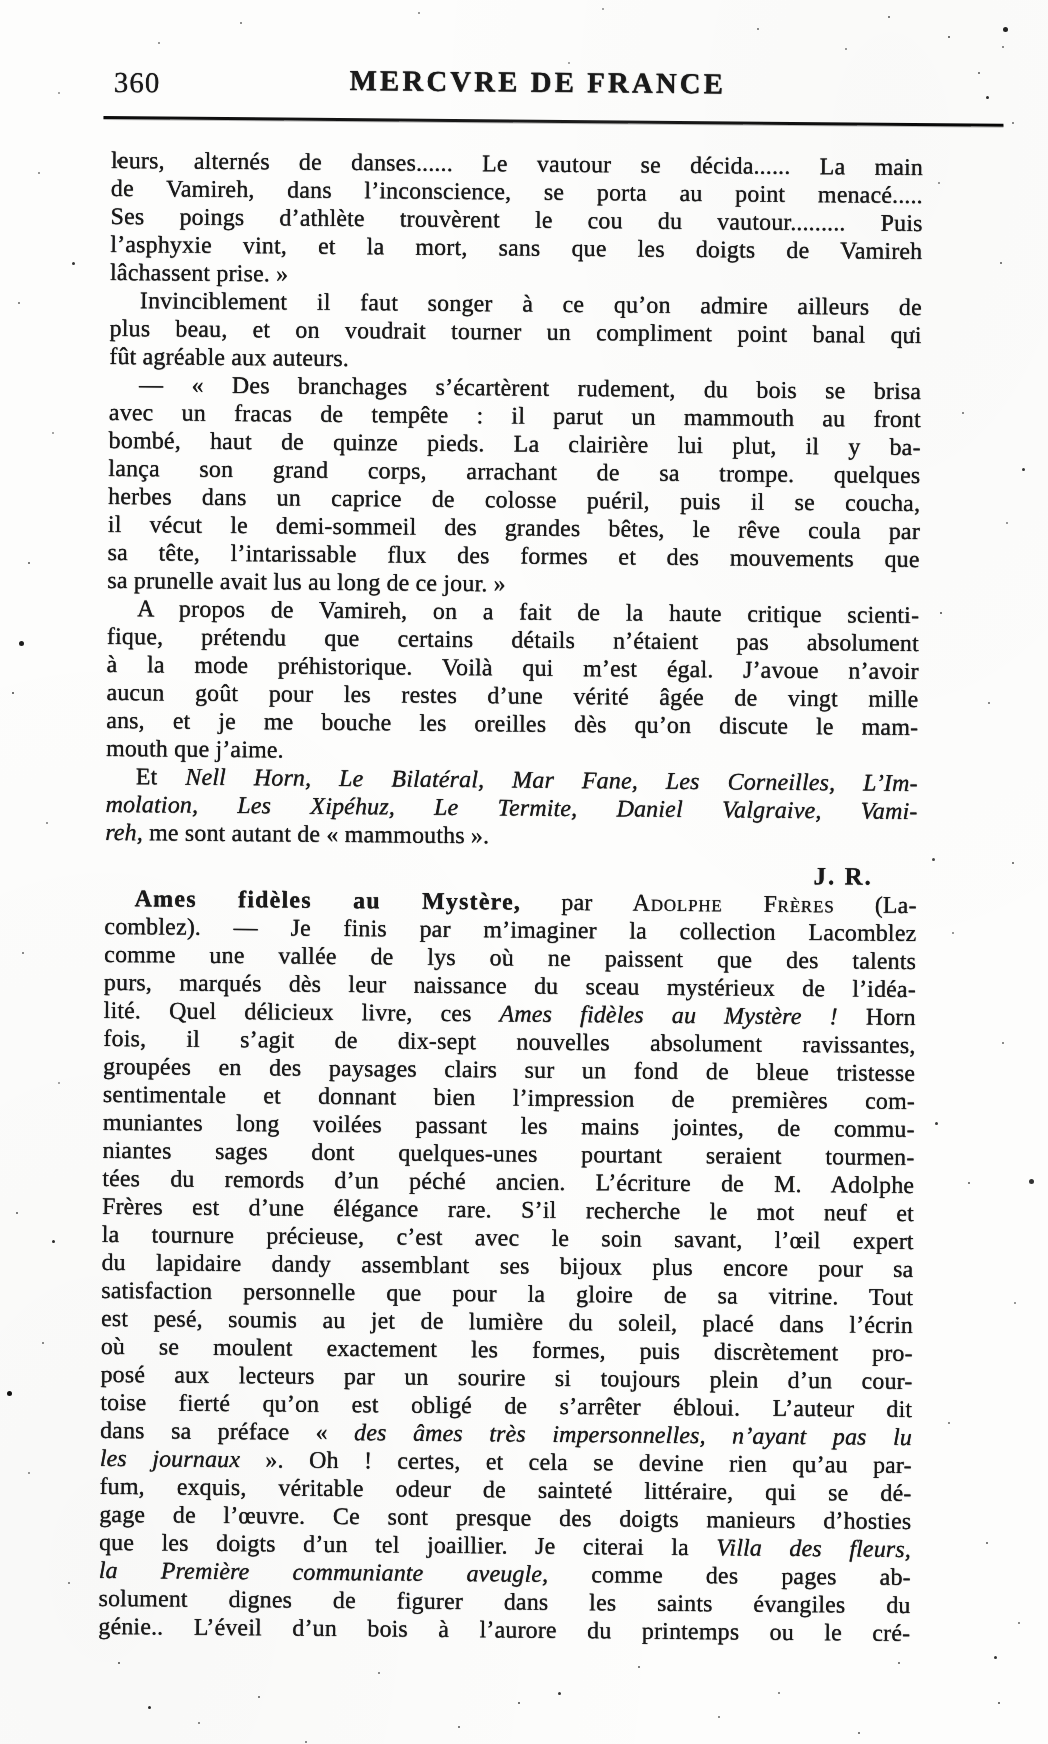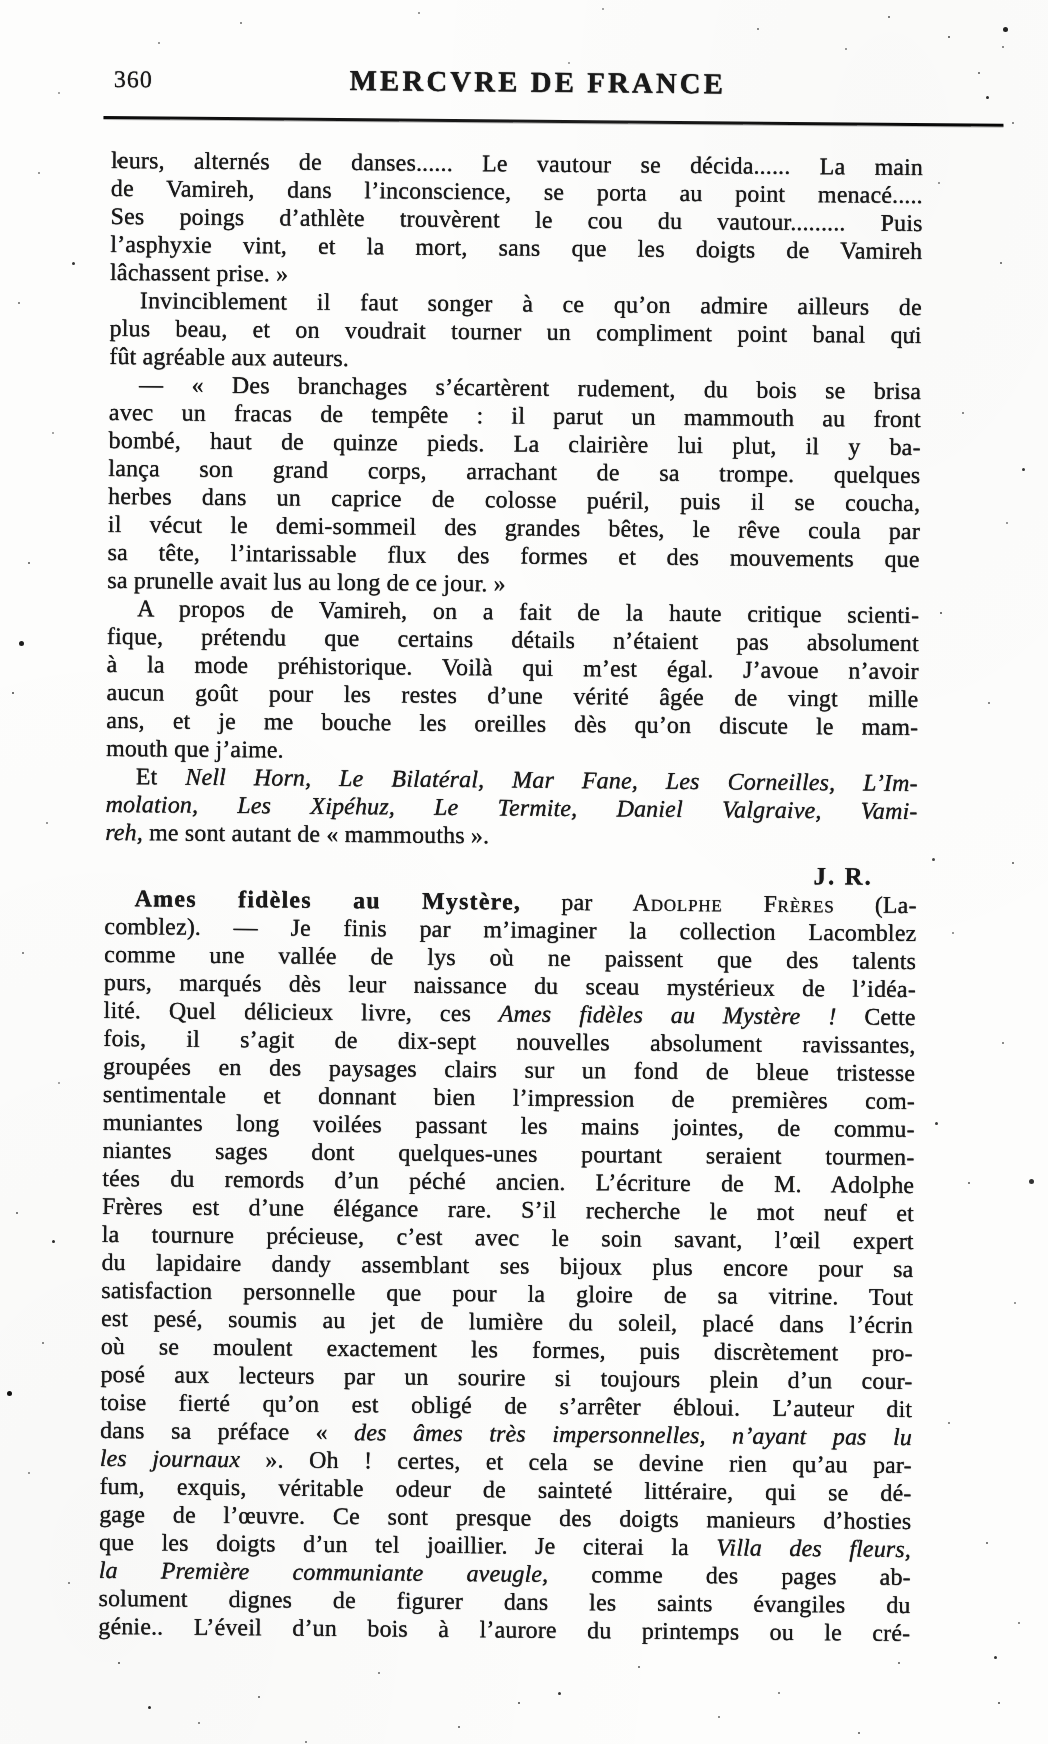--- a/index.html
+++ b/index.html
@@ -21,21 +21,21 @@
   #scan-content {
     position: absolute;
     left: 112px; top: 56px;
     width: 812px;
     transform: rotate(0.5deg);
     transform-origin: 0 0;
   }
   .header-row { position: relative; height: 60px; }
   .page-number {
     position: absolute; left: 2px; top: 10px;
-    font-size: 24px; letter-spacing: 1px;
+    font-size: 29px; letter-spacing: 1px;
     text-shadow: 0 0 0.8px rgba(10,10,10,0.9);
   }
   .journal-title {
     position: absolute; left: 0; right: 0; top: 6px;
     margin-left: 40px;
     text-align: center;
     font-size: 29px; font-weight: 700; letter-spacing: 3px;
     text-shadow: 0 0 1px rgba(10,10,10,0.85), 0.4px 0.5px 0 rgba(20,20,20,0.4);
   }
   .header-rule {
@@ -150,21 +150,21 @@
           <div class="tline lastline"><span class="s-i">reh,</span><span class="s-r"> me sont autant de « mammouths ».</span></div>
         </div>
 
       <div class="signature">J. R.</div>
 
       <div class="para">
           <div class="tline indent"><span class="s-b">Ames fidèles au Mystère,</span><span class="s-r"> par </span><span class="s-sc">Adolphe Frères</span><span class="s-r"> (La-</span></div>
           <div class="tline"><span class="s-r">comblez). — Je finis par m’imaginer la collection Lacomblez</span></div>
           <div class="tline"><span class="s-r">comme une vallée de lys où ne paissent que des talents</span></div>
           <div class="tline"><span class="s-r">purs, marqués dès leur naissance du sceau mystérieux de l’idéa-</span></div>
-          <div class="tline"><span class="s-r">lité. Quel délicieux livre, ces </span><span class="s-i">Ames fidèles au Mystère !</span><span class="s-r"> Cette</span></div>
+          <div class="tline"><span class="s-r">lité. Quel délicieux livre, ces </span><span class="s-i">Ames fidèles au Mystère !</span><span class="s-r"> Horn</span></div>
           <div class="tline"><span class="s-r">fois, il s’agit de dix-sept nouvelles absolument ravissantes,</span></div>
           <div class="tline"><span class="s-r">groupées en des paysages clairs sur un fond de bleue tristesse</span></div>
           <div class="tline"><span class="s-r">sentimentale et donnant bien l’impression de premières com-</span></div>
           <div class="tline"><span class="s-r">muniantes long voilées passant les mains jointes, de commu-</span></div>
           <div class="tline"><span class="s-r">niantes sages dont quelques-unes pourtant seraient tourmen-</span></div>
           <div class="tline"><span class="s-r">tées du remords d’un péché ancien. L’écriture de M. Adolphe</span></div>
           <div class="tline"><span class="s-r">Frères est d’une élégance rare. S’il recherche le mot neuf et</span></div>
           <div class="tline"><span class="s-r">la tournure précieuse, c’est avec le soin savant, l’œil expert</span></div>
           <div class="tline"><span class="s-r">du lapidaire dandy assemblant ses bijoux plus encore pour sa</span></div>
           <div class="tline"><span class="s-r">satisfaction personnelle que pour la gloire de sa vitrine. Tout</span></div>

